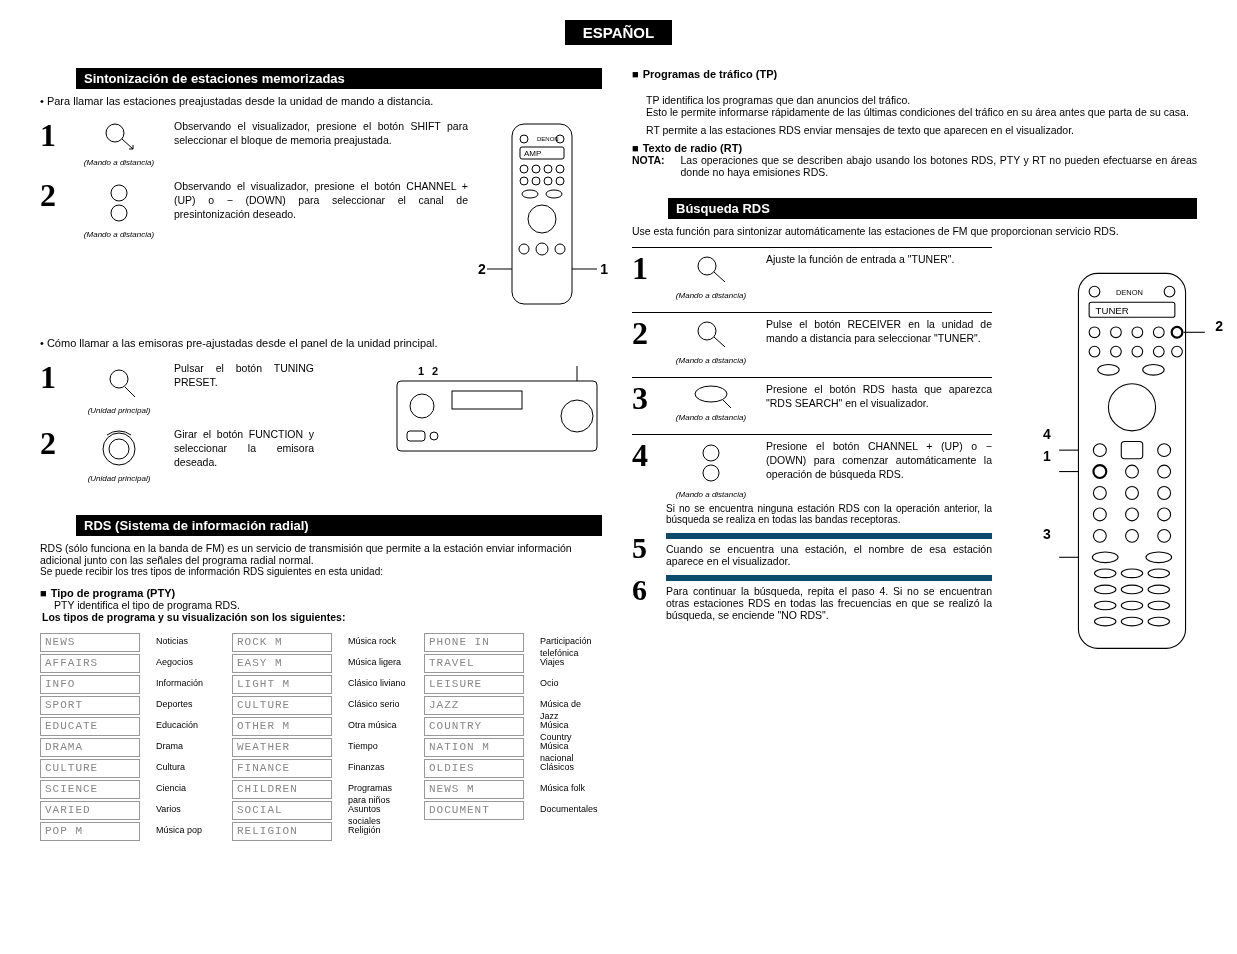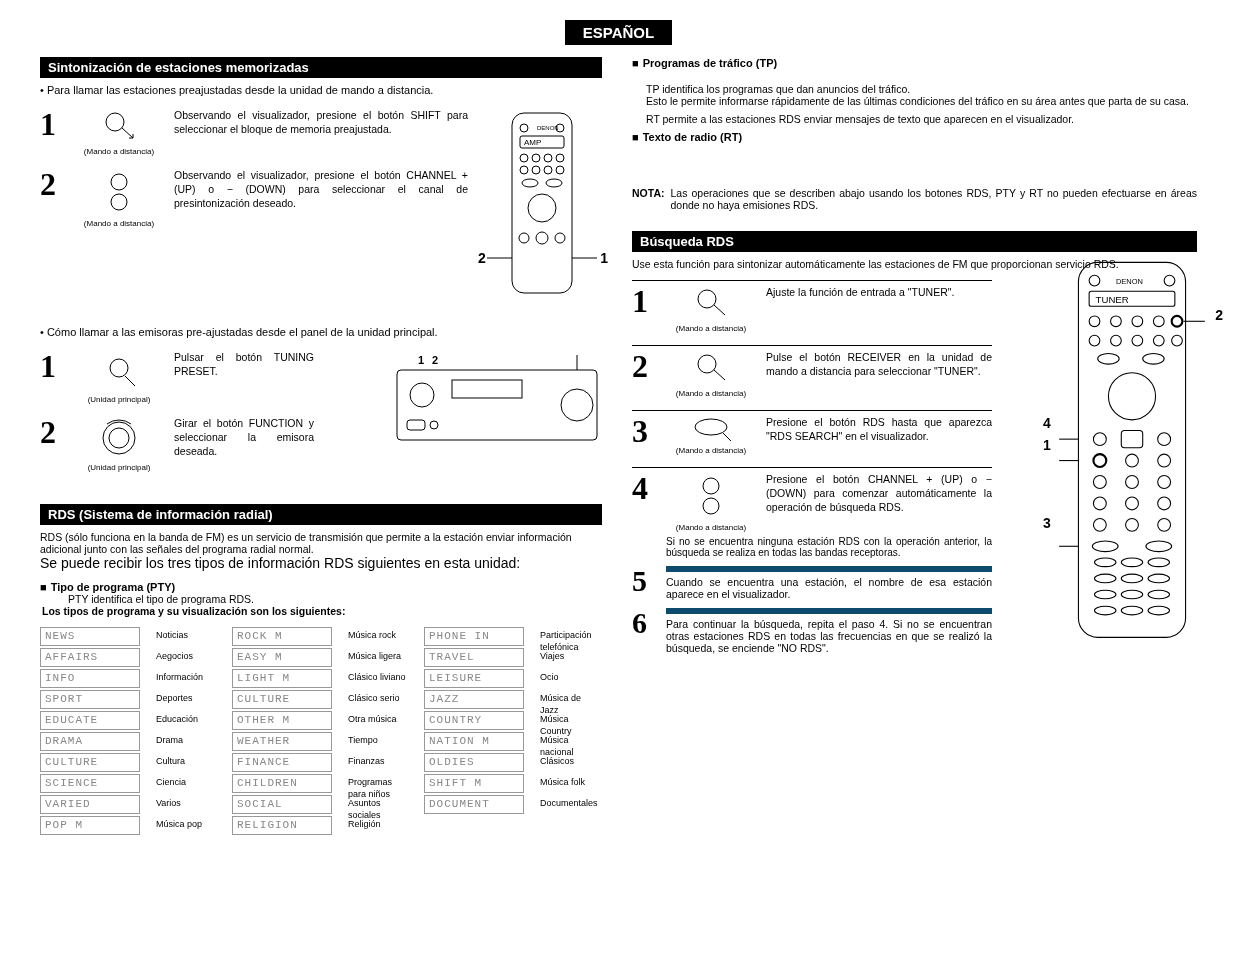--- a/index.html
+++ b/index.html
@@ -5,21 +5,21 @@
   body {
     font-family: Arial, Helvetica, sans-serif;
     font-size: 11px;
     margin: 0;
     padding: 20px 40px;
     color: #000;
     width: 1157px;
   }
   .top-tab {
     text-align: center;
-    margin-bottom: 12px;
+    margin-bottom: 23px;
   }
   .top-tab span {
     background: #000;
     color: #fff;
     font-weight: bold;
     padding: 4px 18px;
     font-size: 15px;
     display: inline-block;
   }
   .columns {
@@ -28,40 +28,42 @@
   }
   .col-left { flex: 0 0 560px; }
   .col-right { flex: 1; position: relative; }
   .section-header {
     background: #000;
     color: #fff;
     font-weight: bold;
     padding: 3px 8px;
     font-size: 13px;
     margin-bottom: 6px;
+    margin-left: 36px;
   }
   .bullet { margin: 6px 0 12px 0; }
   .step-row {
     display: flex;
     align-items: flex-start;
     gap: 10px;
     margin-bottom: 12px;
     position: relative;
   }
   .step-num {
     font-size: 32px;
     font-weight: bold;
     width: 24px;
     line-height: 1;
     font-family: "Times New Roman", serif;
   }
   .step-icon {
     width: 90px;
     text-align: center;
     font-size: 9px;
+    font-style: italic;
   }
   .step-icon svg { display: block; margin: 0 auto 2px; }
   .step-text {
     flex: 1;
     font-size: 10.5px;
     text-align: justify;
     line-height: 1.35;
   }
   .sub-label { font-size: 8px; margin-top: 3px; }
   .hr { border-top: 1px solid #000; margin: 4px 0; }
@@ -84,21 +86,21 @@
     line-height: 15px;
   }
   .pty-cell-txt {
     font-size: 9px;
     padding: 2px 2px;
     width: 60px;
     height: 15px;
     line-height: 12px;
   }
   .sq { font-size: 11px; margin-right:4px;}
-  .note-row { display:flex; gap:6px; font-size:10.5px; text-align: justify; margin-top: 44px;}
+  .note-row { display:flex; gap:16px; font-size:10.5px; text-align: justify;}
   .note-row b { white-space: nowrap; }
   .right-remote {
     position:absolute;
     right:-10px;
     top:200px;
     width:150px;
   }
   .right-remote svg { width:100%; }
   .callout-num {
     font-weight:bold;
@@ -239,24 +241,24 @@
           </svg>
       <div class="sub-label">(Unidad principal)</div>
     </div>
     <div class="step-text" style="max-width:140px;">Girar el botón FUNCTION y seleccionar la emisora deseada.</div>
   </div>
 
   <div style="clear:both; height:20px;"></div>
 
   <div class="section-header">RDS (Sistema de información radial)</div>
   <div style="font-size:10.5px;">RDS (sólo funciona en la banda de FM) es un servicio de transmisión que permite a la estación enviar información adicional junto con las señales del programa radial normal.</div>
-  <div style="font-size:14px; margin-bottom:10px;">Se puede recibir los tres tipos de información RDS siguientes en esta unidad:</div>
+  <div style="font-size:10px; margin-bottom:10px;">Se puede recibir los tres tipos de información RDS siguientes en esta unidad:</div>
 
   <div><span class="sq">■</span><b>Tipo de programa (PTY)</b></div>
-  <div style="margin-left:28px;font-size:10.5px;">PTY identifica el tipo de programa RDS.</div>
+  <div style="margin-left:14px;font-size:10.5px;">PTY identifica el tipo de programa RDS.</div>
   <div style="margin-left:2px;font-size:10.5px;font-weight:bold;">Los tipos de programa y su visualización son los siguientes:</div>
 
   <div class="pty-table">
     <div class="pty-col" id="pty-c1d">
           <div class="pty-cell-disp">NEWS</div>
           <div class="pty-cell-disp">AFFAIRS</div>
           <div class="pty-cell-disp">INFO</div>
           <div class="pty-cell-disp">SPORT</div>
           <div class="pty-cell-disp">EDUCATE</div>
           <div class="pty-cell-disp">DRAMA</div>
@@ -302,21 +304,21 @@
           <div class="pty-cell-txt">Religión</div>
         </div>
     <div class="pty-col" id="pty-c3d">
           <div class="pty-cell-disp">PHONE IN</div>
           <div class="pty-cell-disp">TRAVEL</div>
           <div class="pty-cell-disp">LEISURE</div>
           <div class="pty-cell-disp">JAZZ</div>
           <div class="pty-cell-disp">COUNTRY</div>
           <div class="pty-cell-disp">NATION M</div>
           <div class="pty-cell-disp">OLDIES</div>
-          <div class="pty-cell-disp">SHIFT M</div>
+          <div class="pty-cell-disp">NEWS M</div>
           <div class="pty-cell-disp">DOCUMENT</div>
         </div>
     <div class="pty-col" id="pty-c3t">
           <div class="pty-cell-txt">Participación telefónica</div>
           <div class="pty-cell-txt">Viajes</div>
           <div class="pty-cell-txt">Ocio</div>
           <div class="pty-cell-txt">Música de Jazz</div>
           <div class="pty-cell-txt">Música Country</div>
           <div class="pty-cell-txt">Música nacional</div>
           <div class="pty-cell-txt">Clásicos</div>

